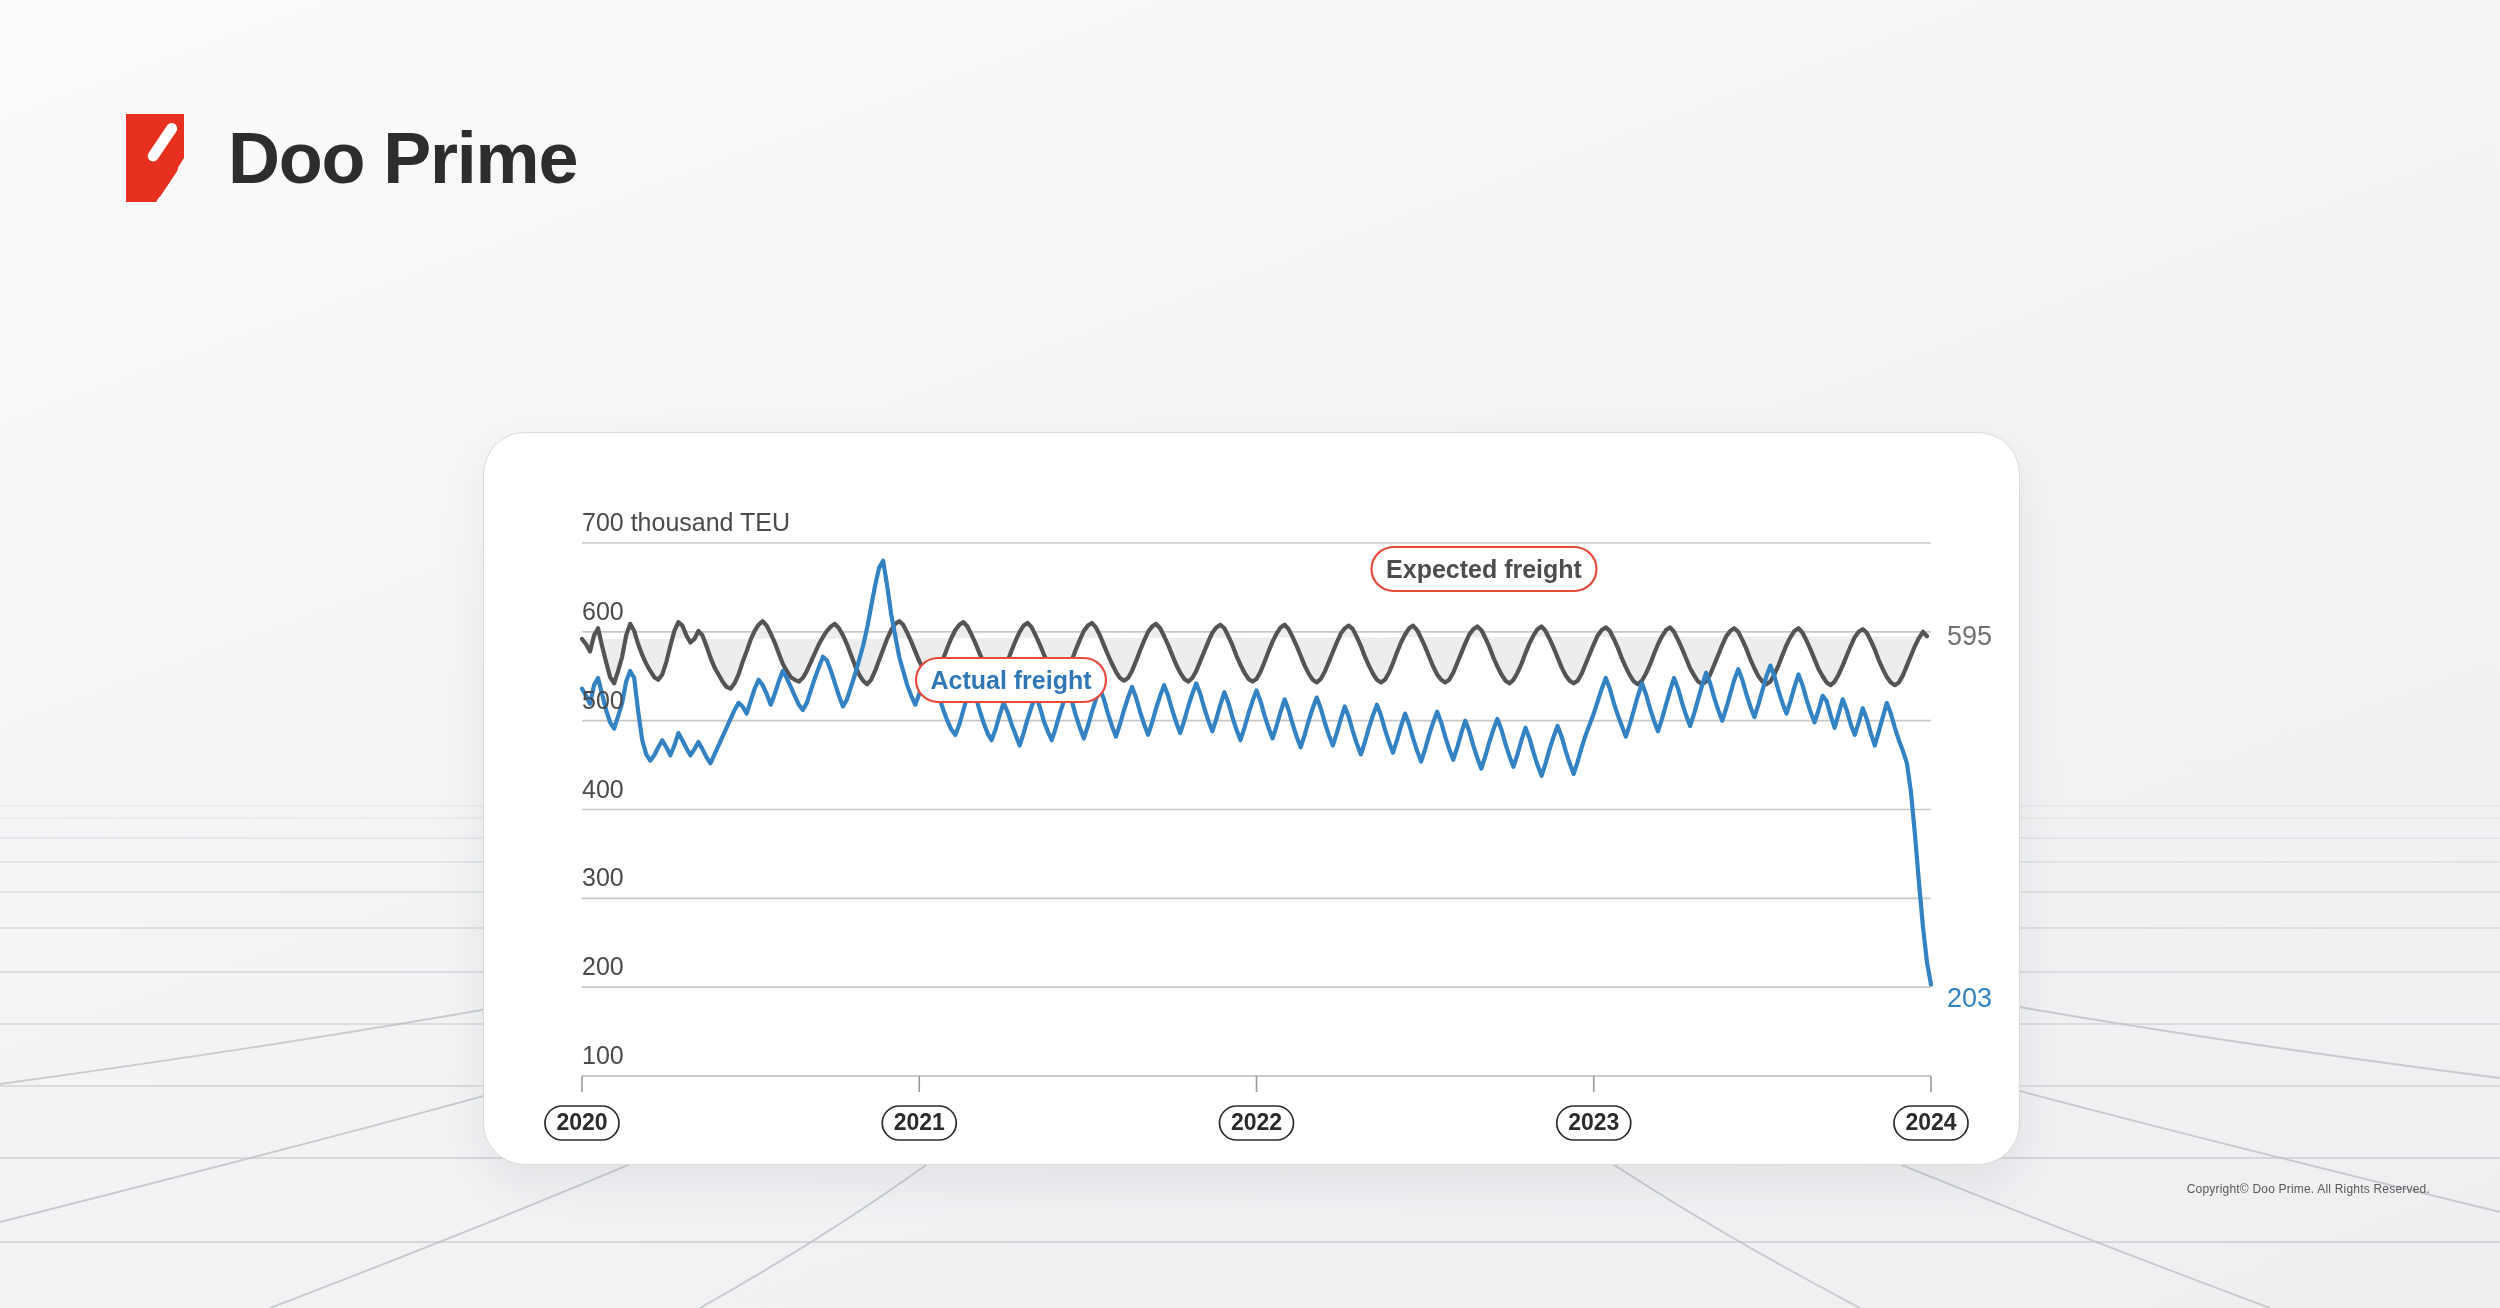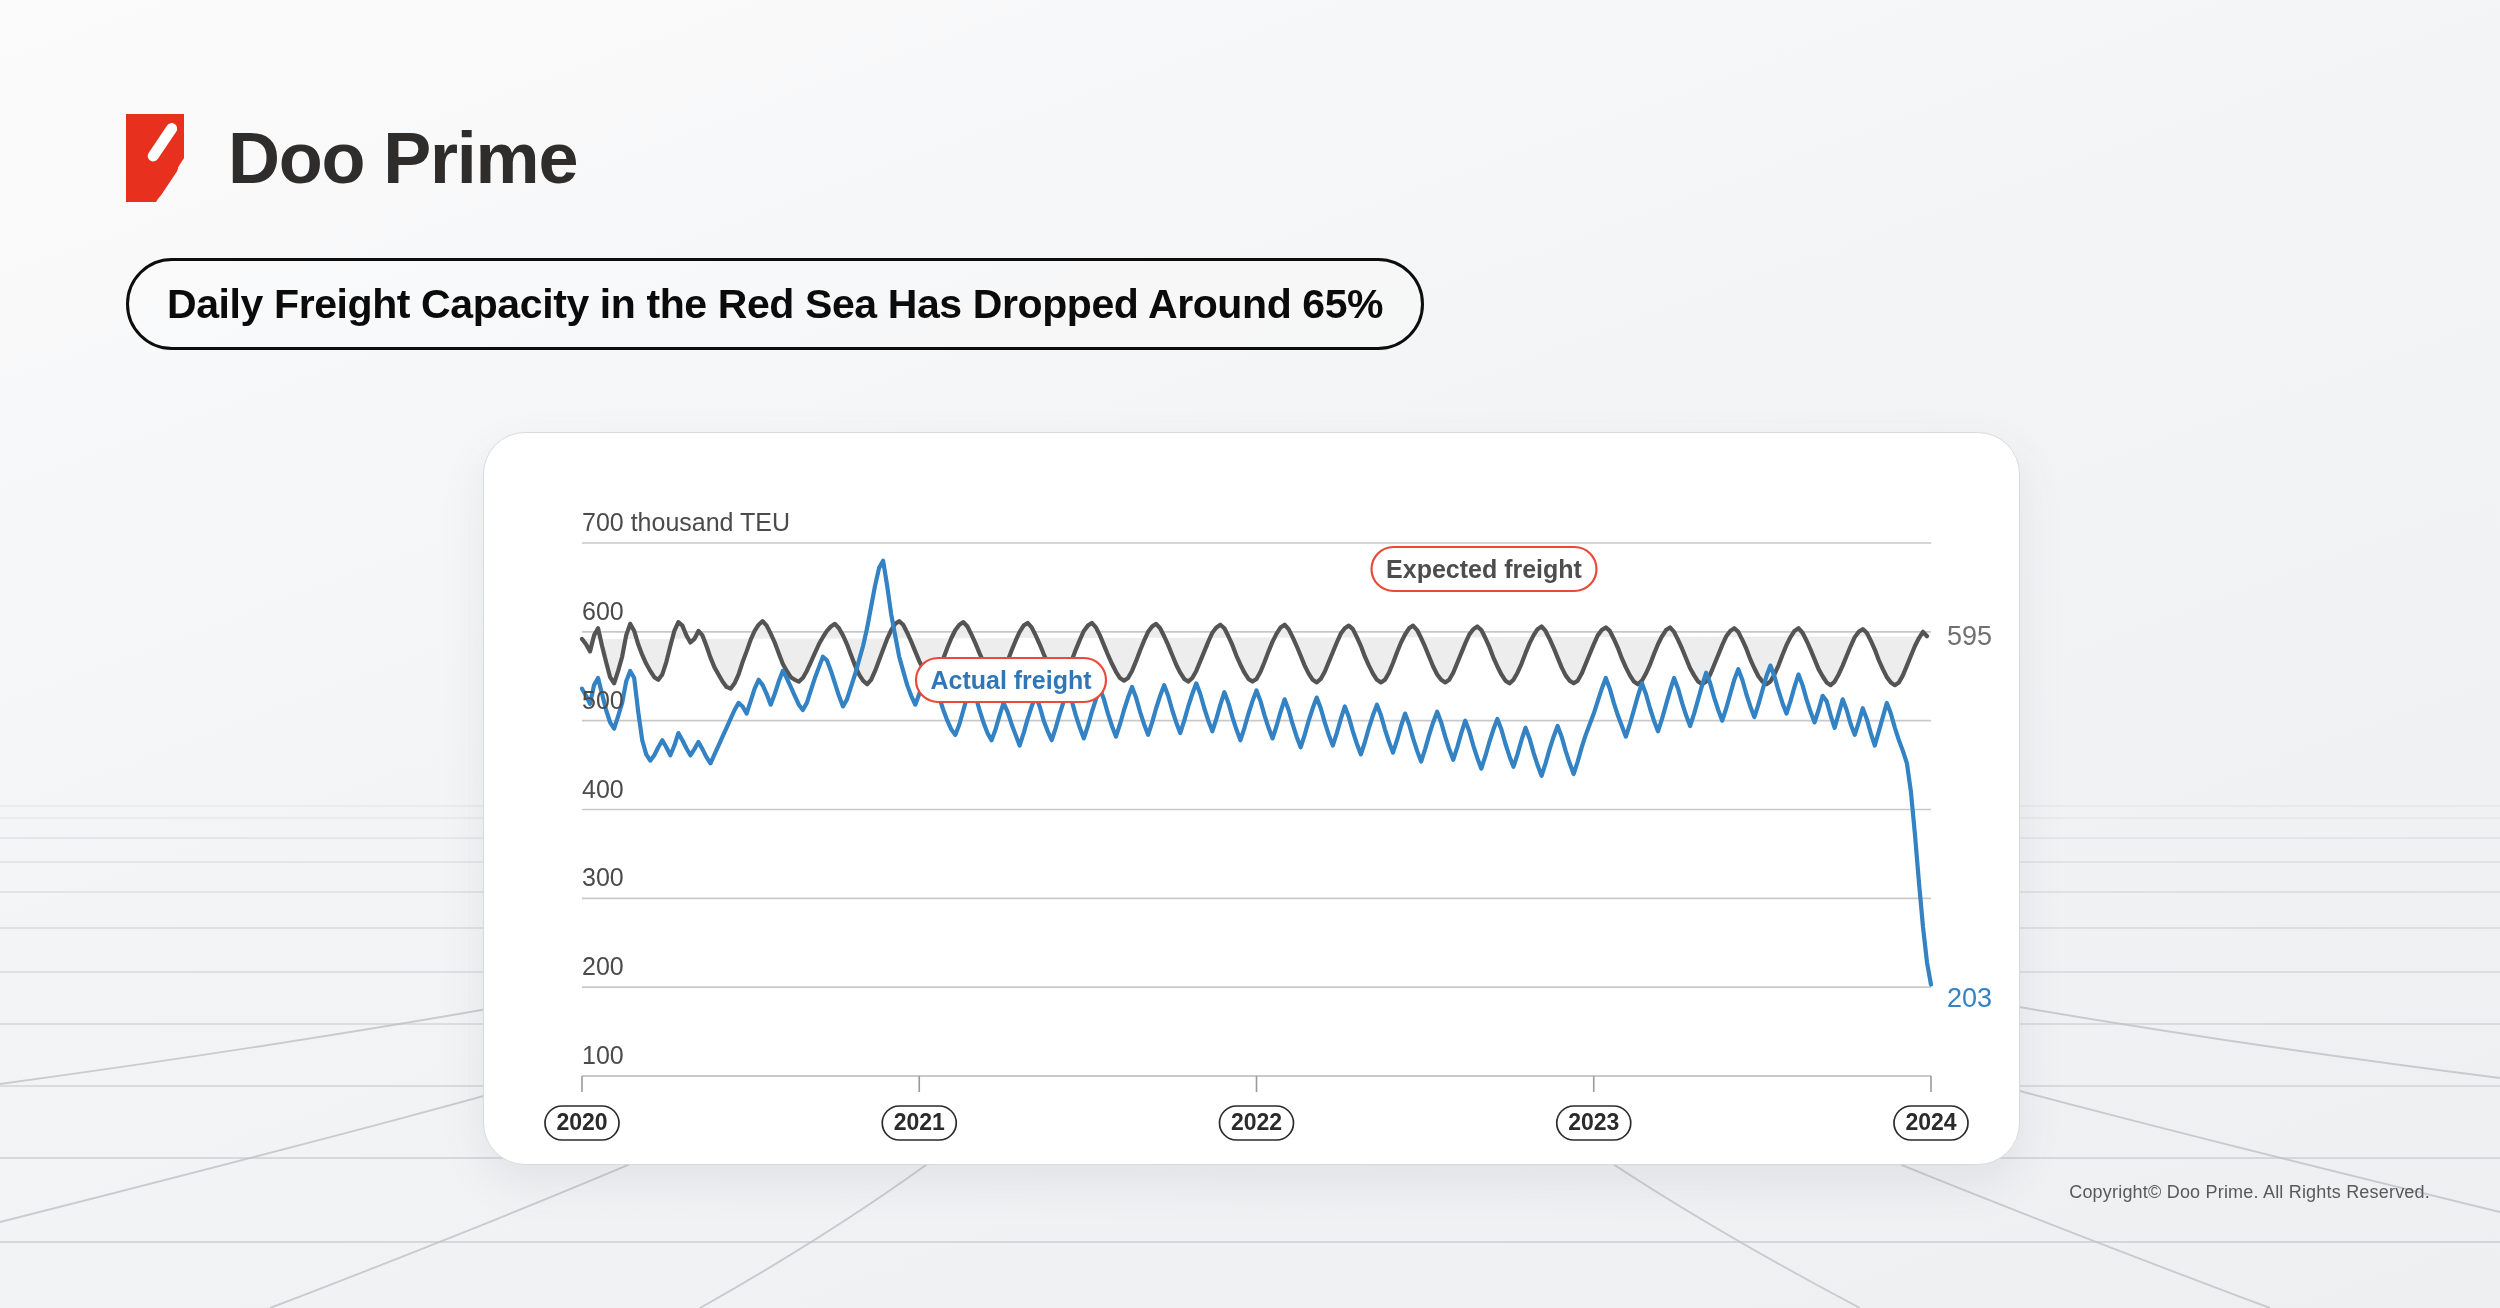--- a/index.html
+++ b/index.html
@@ -128,21 +128,21 @@
     font-size: 25px;
     font-weight: bold;
     fill: #4d4d4d;
   }
 
   
   #footer-copyright {
     position: absolute;
     right: 70px;
     top: 1182px;
-    font-size: 18px;
+    font-size: 12px;
     color: #59595b;
     letter-spacing: 0.2px;
     white-space: nowrap;
   }
 </style>
 </head>
 <body>
 
 <div id="stage">
 
@@ -183,23 +183,20 @@
     <div id="logo-mark">
       <svg width="76" height="88" viewBox="0 0 76 88">
         <path d="M 0 0 L 58 0 L 58 44 L 30 88 L 0 88 Z" fill="#e8301e"></path>
         <rect x="31" y="6" width="11" height="44" rx="5.5" fill="#ffffff" transform="rotate(34 36 28)"></rect>
         <rect x="33" y="46" width="11" height="40" rx="5.5" fill="#e8301e" transform="rotate(34 38 66)"></rect>
       </svg>
     </div>
     <div id="logo-wordmark">Doo Prime</div>
   </div>
 
-  <div id="title-pill">
-    <span id="title-text">Daily Freight Capacity in the Red Sea Has Dropped Around 65%</span>
-  </div>
 
   <div id="chart-card">
     <svg id="chart-svg" viewBox="0 0 1537 733">
       <g id="gridlines">
           <line x1="98" x2="1447" y1="110" y2="110" stroke="#c9c9c9" stroke-width="1.6"></line>
           <line x1="98" x2="1447" y1="198.83333333333331" y2="198.83333333333331" stroke="#c9c9c9" stroke-width="1.6"></line>
           <line x1="98" x2="1447" y1="287.6666666666667" y2="287.6666666666667" stroke="#c9c9c9" stroke-width="1.6"></line>
           <line x1="98" x2="1447" y1="376.5" y2="376.5" stroke="#c9c9c9" stroke-width="1.6"></line>
           <line x1="98" x2="1447" y1="465.33333333333337" y2="465.33333333333337" stroke="#c9c9c9" stroke-width="1.6"></line>
           <line x1="98" x2="1447" y1="554.1666666666666" y2="554.1666666666666" stroke="#c9c9c9" stroke-width="1.6"></line>

